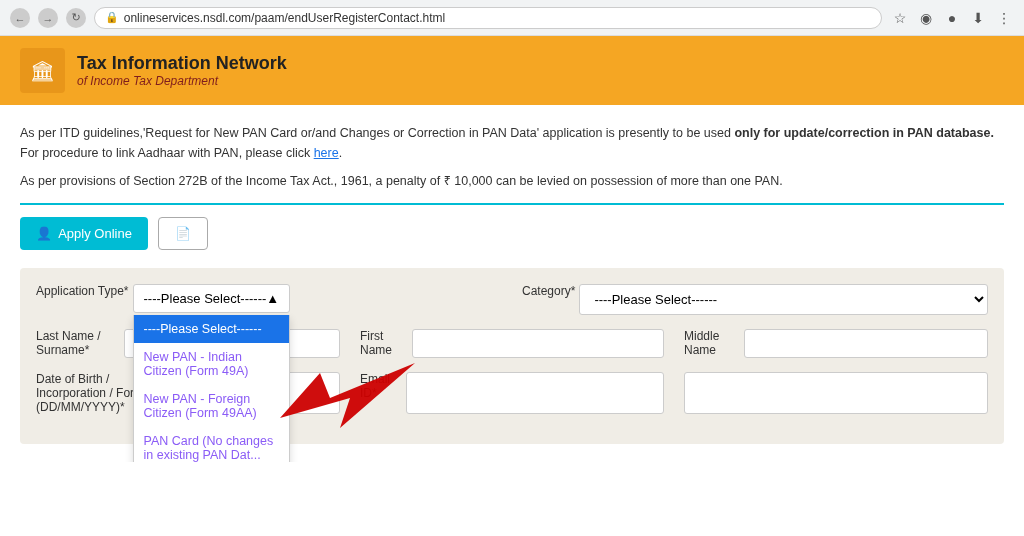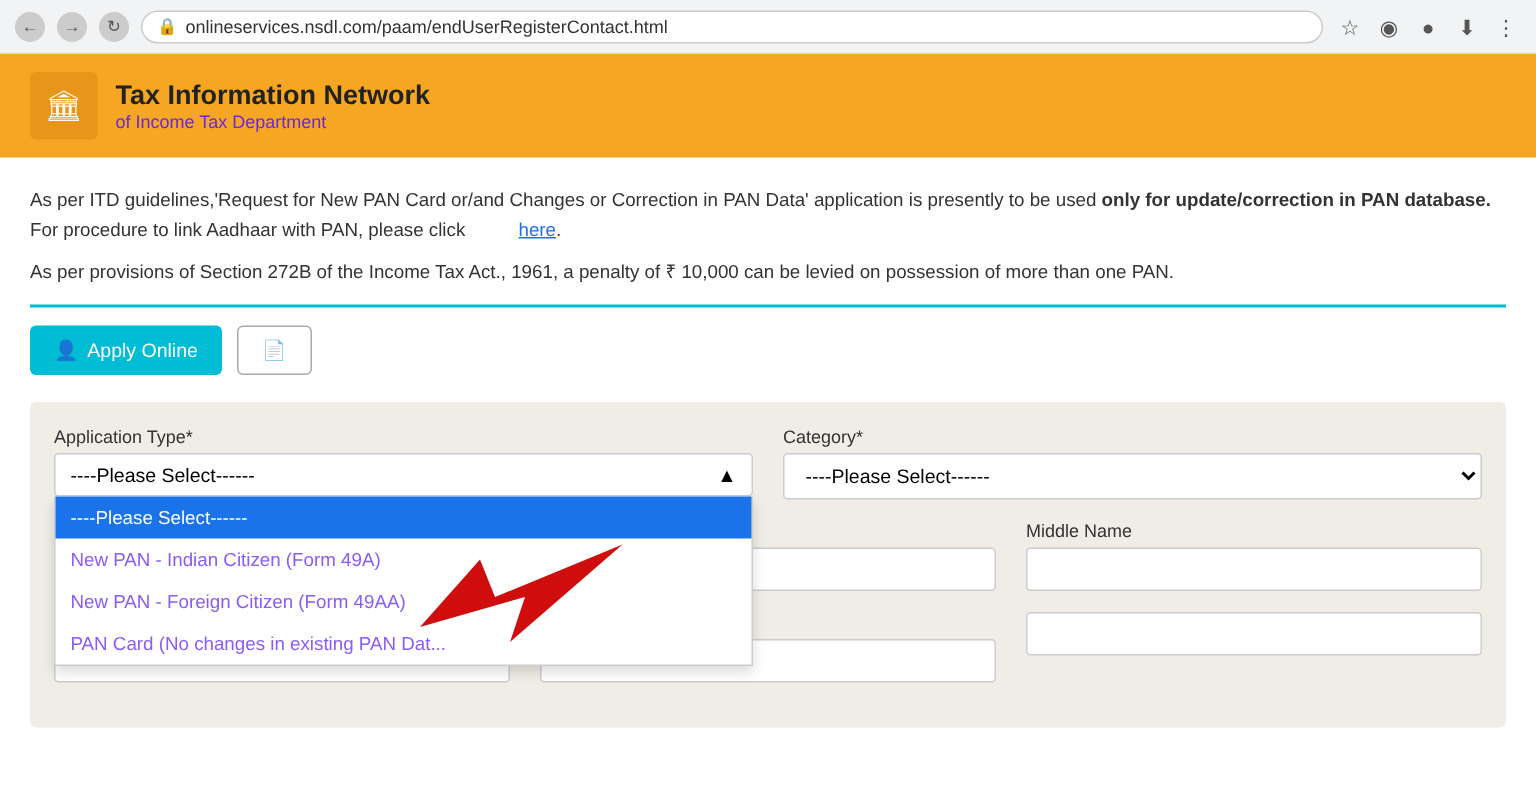--- a/index.html
+++ b/index.html
@@ -46,26 +46,26 @@
     }
     .header-logo {
       width: 45px; height: 45px;
       background: #e8961a;
       border-radius: 4px;
       display: flex; align-items: center; justify-content: center;
       margin-right: 12px;
     }
     .header-logo span { color: white; font-size: 20px; }
     .header-text .title { font-size: 18px; font-weight: bold; color: #222; }
-    .header-text .subtitle { font-size: 12px; color: #6d28d9; }
+    .header-text .subtitle { font-size: 12px; color: #7f1d1d; font-style: italic; }
 
     
     .content { padding: 18px 20px; }
     .notice-text { font-size: 12.5px; color: #333; line-height: 1.6; margin-bottom: 8px; }
-    .notice-text a { color: #1a73e8; text-decoration: underline; margin-left: 32px; }
+    .notice-text a { color: #1a73e8; text-decoration: underline; }
     .notice-text .underline { font-weight: bold; }
     .divider { border: none; border-top: 2px solid #00bcd4; margin: 12px 0; }
 
     
     .btn-row { display: flex; gap: 10px; margin-bottom: 18px; }
     .btn-apply {
       background: #00bcd4;
       color: white;
       border: none;
       padding: 8px 16px;
@@ -81,21 +81,21 @@
       padding: 8px 16px;
       border-radius: 4px;
       font-size: 13px;
       cursor: pointer;
       display: flex; align-items: center; gap: 6px;
     }
 
     
     .form-section { background: #f0ede6; padding: 16px; border-radius: 4px; }
     .form-row { display: flex; gap: 20px; margin-bottom: 14px; }
-    .form-group { flex: 1; display: flex; flex-direction: column; gap: 4px; }
+    .form-group { flex: 1; display: flex; flex-direction: row; gap: 4px; }
     .form-group label { font-size: 12px; color: #333; }
     .form-group select,
     .form-group input {
       width: 100%;
       padding: 6px 10px;
       border: 1px solid #ccc;
       border-radius: 3px;
       font-size: 13px;
       background: #fff;
       appearance: auto;

